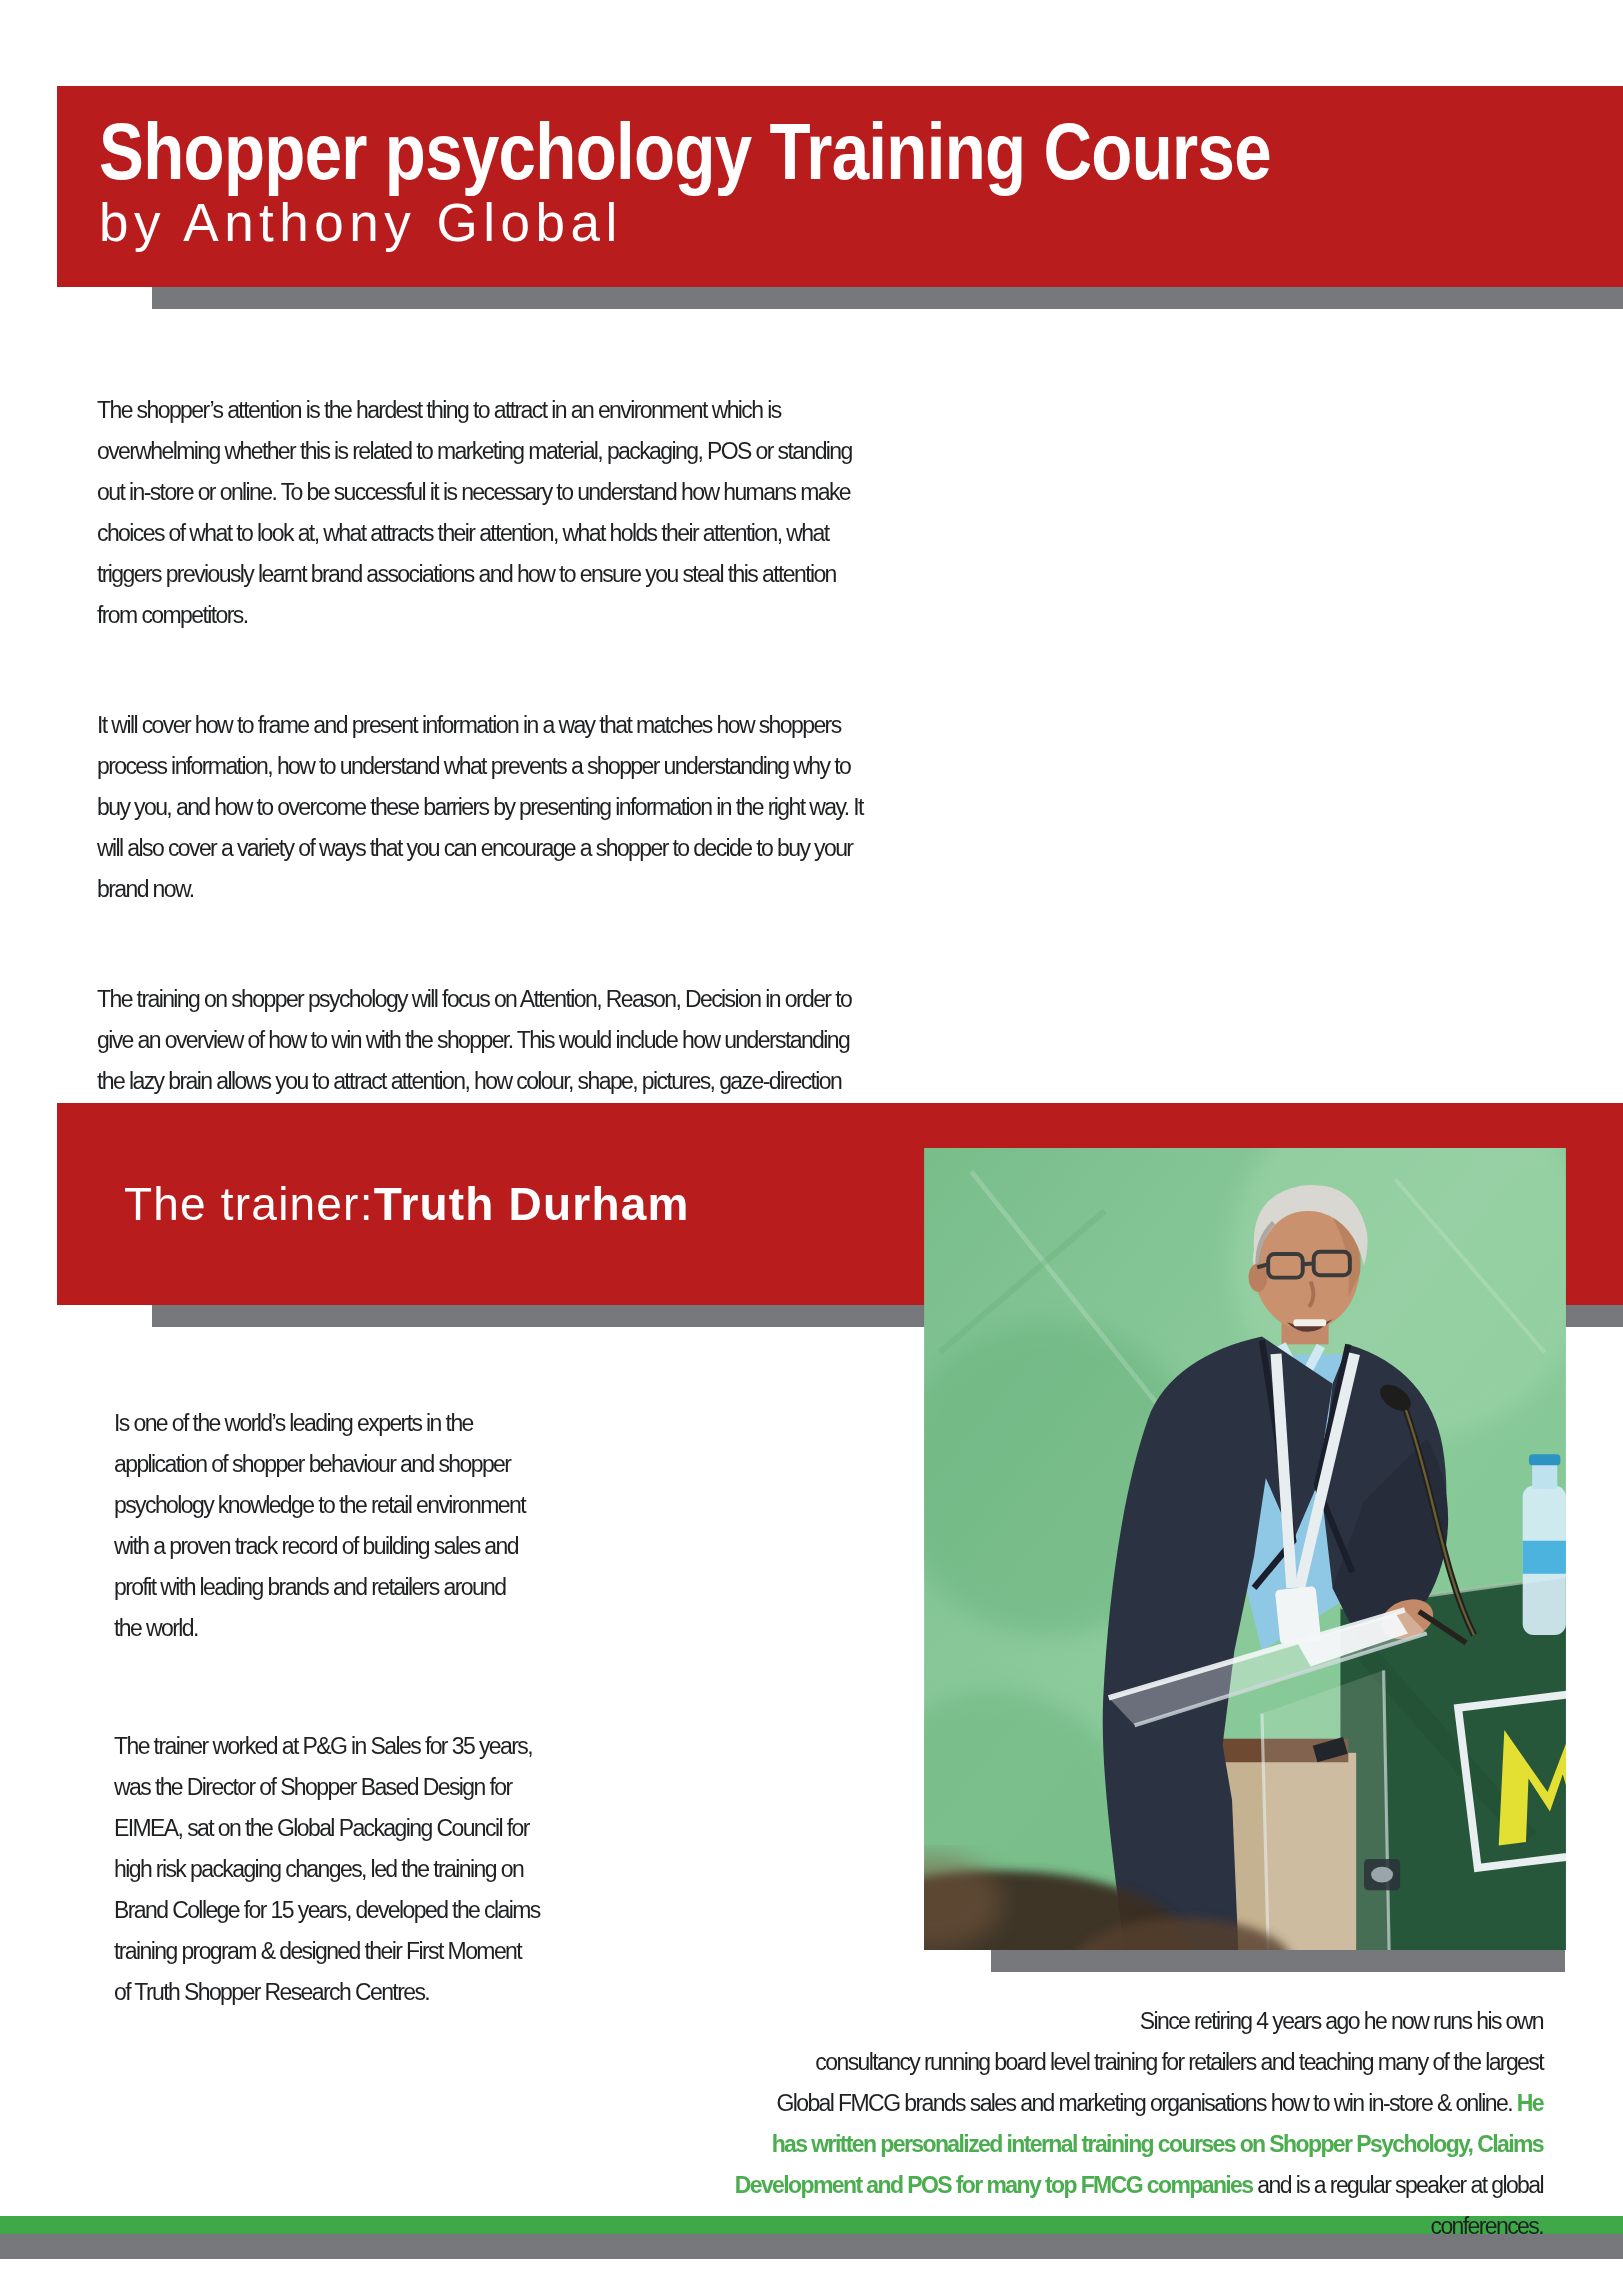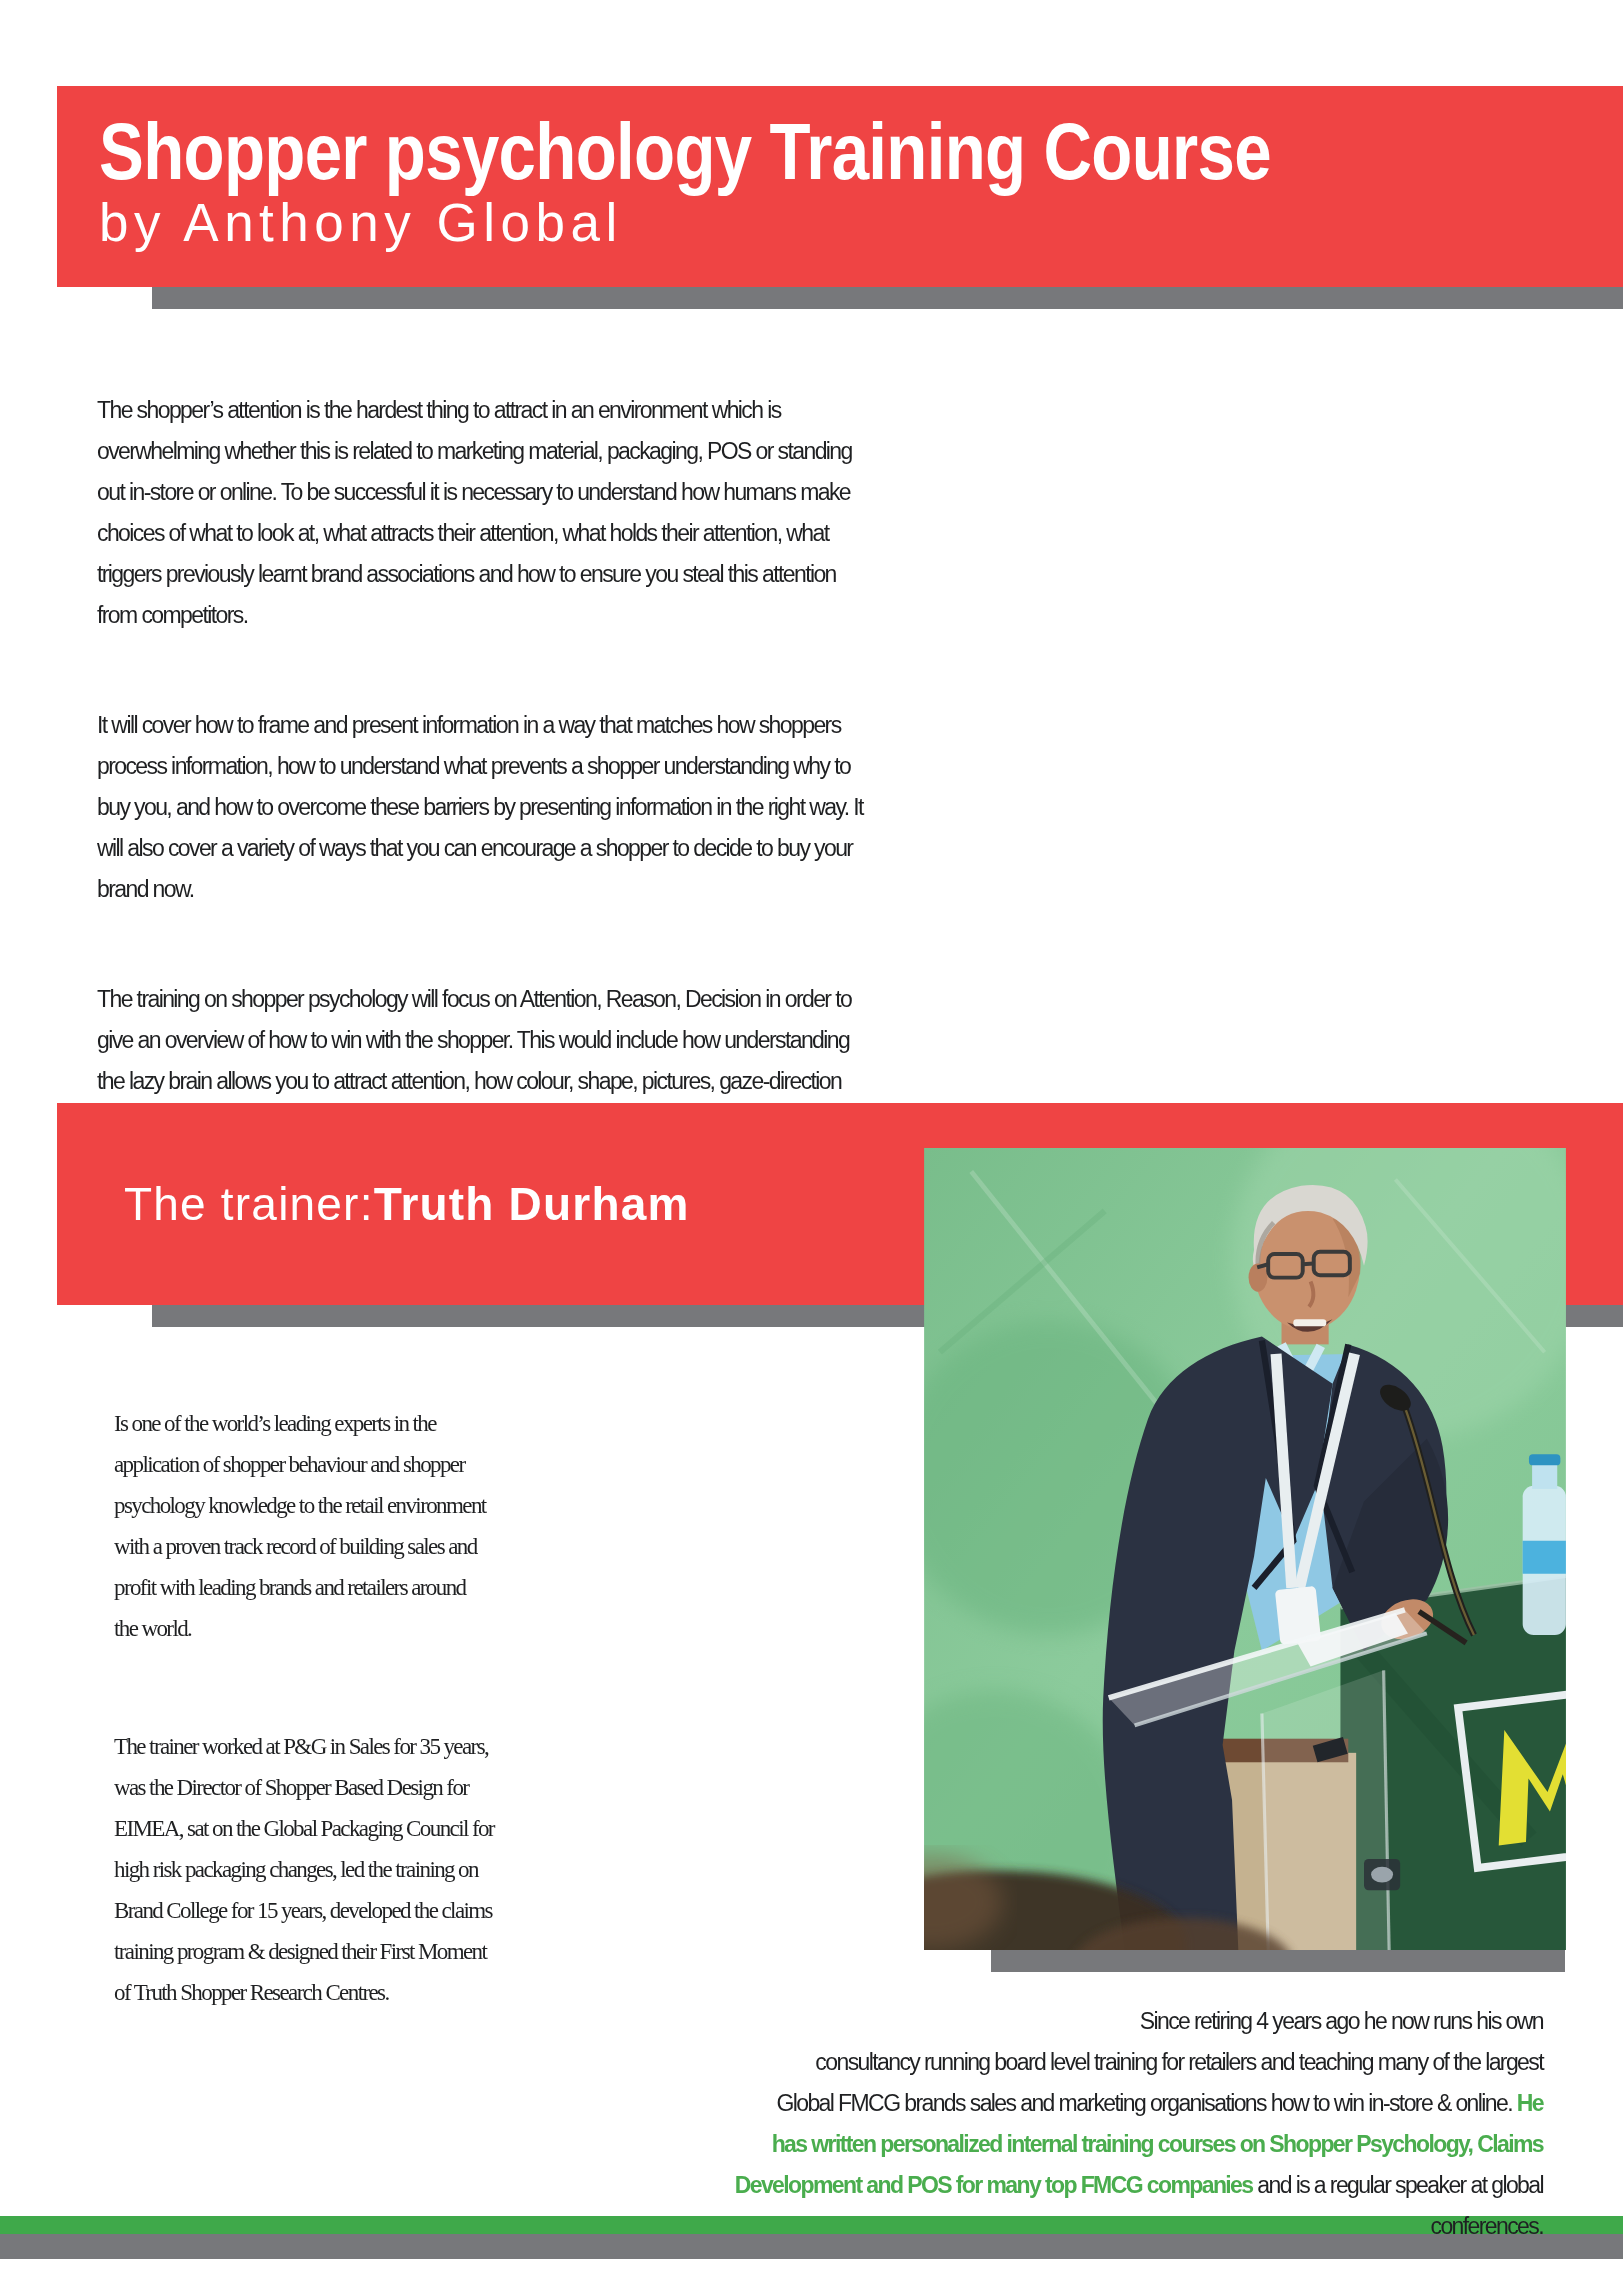--- a/index.html
+++ b/index.html
@@ -10,21 +10,21 @@
     background:#ffffff;
     font-family:"Liberation Sans", sans-serif;
     color:#1f2022;
     overflow:hidden;
   }
   
   .banner{
     position:absolute;
     left:57px;
     width:1566px;
-    background:#ef4444;
+    background:#b91c1c;
     color:#ffffff;
   }
   .banner1{ top:86px; height:201px; }
   .banner2{ top:1103px; height:202px; z-index:1; }
   .shadow{
     position:absolute;
     background:#77787b;
     height:22px;
   }
   .shadow1{ left:152px; top:287px; width:1472px; }
@@ -75,21 +75,21 @@
     left:97px; top:349px;
     width:1484px;
   }
   .intro p{ margin:0 0 28px 0; }
   .bio{
     position:absolute;
     left:114px; top:1362px;
     width:832px;
     z-index:2;
   }
-  .bio p{ margin:0 0 36px 0;font-family:Liberation Serif, serif; }
+  .bio p{ margin:0 0 36px 0; }
   .closing{
     position:absolute;
     left:114px; top:1960px;
     width:1429px;
     z-index:2;
   }
   .closing p{ margin:0;text-align:right; }
   .green-bold{
     color:#4aad4e;
     font-weight:bold;

